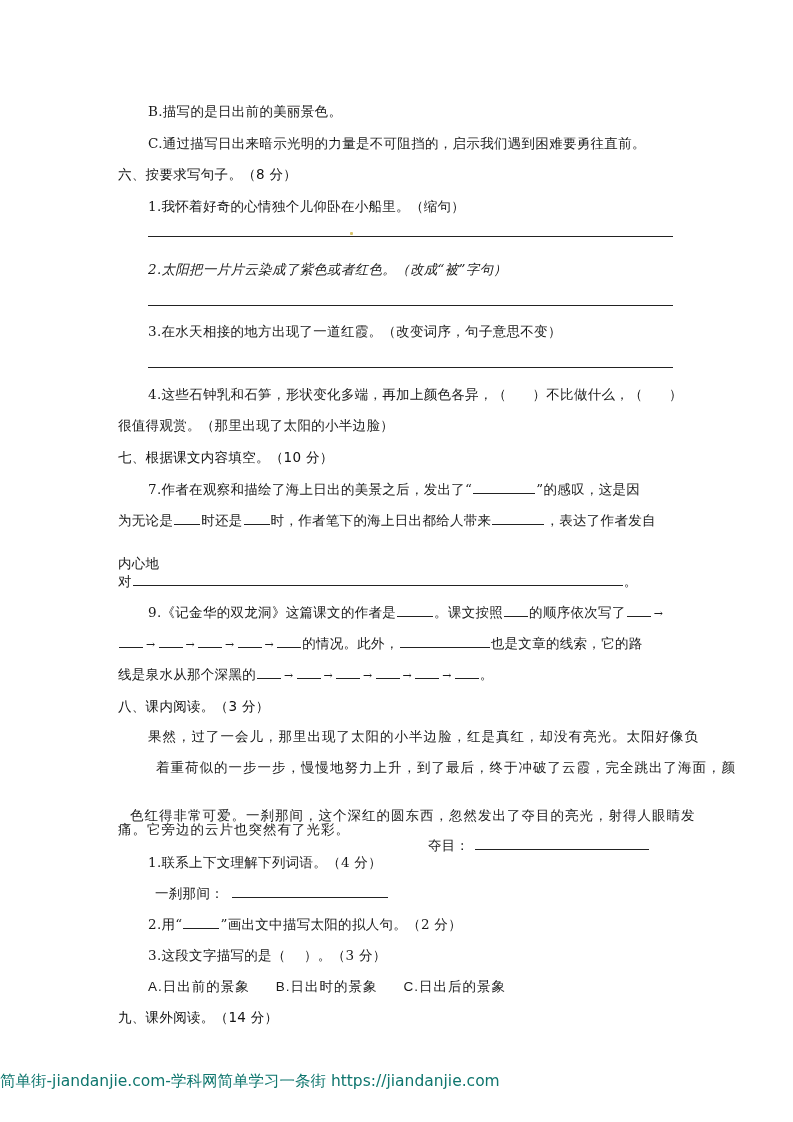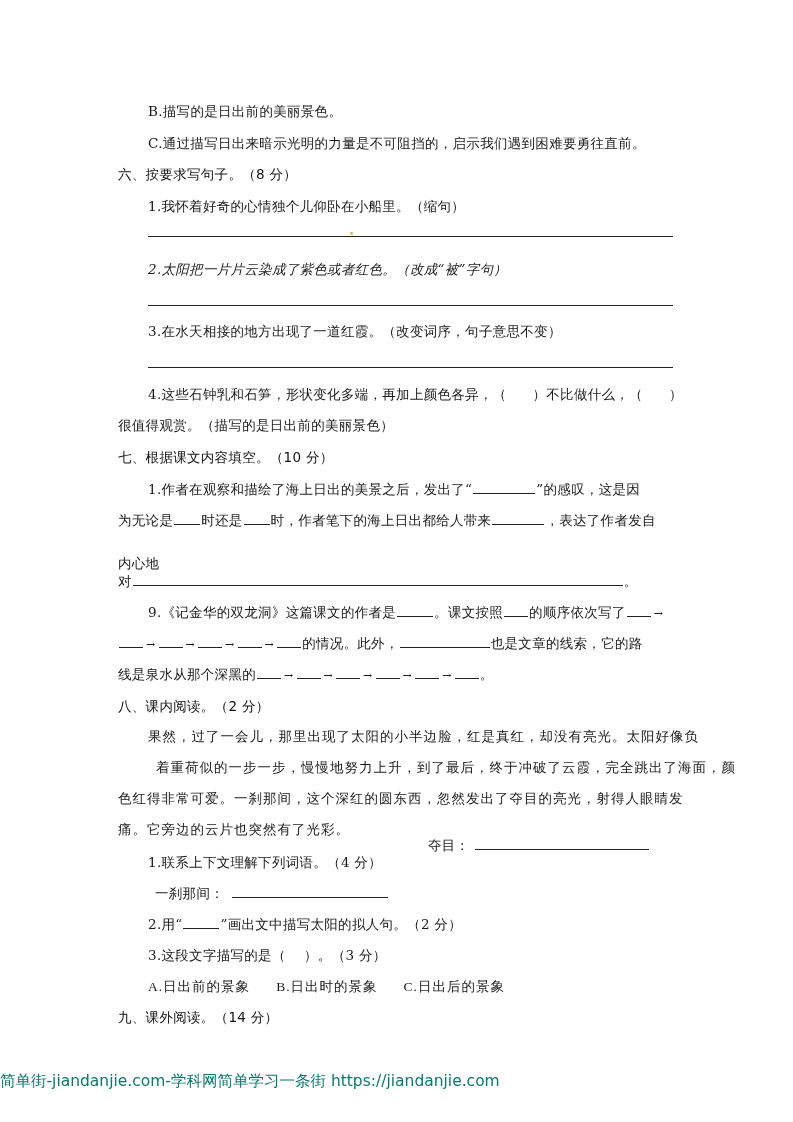--- a/index.html
+++ b/index.html
@@ -20,21 +20,21 @@
   .ind0 { left: 118px; }
   .rule {
     position: absolute; left: 148px; width: 525px; height: 0;
     border-top: 1.2px solid #222;
   }
   .blank {
     display: inline-block; border-bottom: 1.2px solid #222;
     height: 13px; vertical-align: baseline; margin: 0 1px;
   }
   .arrow { font-size: 11px; margin: 0 2px; }
-  .kai { font-family: Liberation Serif, serif; letter-spacing: 1px; }
+  .kai { font-family: Liberation Sans, sans-serif; letter-spacing: 1px; }
   .footer {
     position: absolute; left: 0; width: 793px; top: 1071px; 
     font-family: "DejaVu Sans", "Liberation Sans", sans-serif;
     font-size: 15.5px; color: #0f766e;
   }
   .dot { position: absolute; width: 3px; height: 3px; background: #d8c36a; border-radius: 1px; }
 </style>
 </head>
 <body>
 
@@ -48,49 +48,49 @@
 
 <div class="line ind1" style="top:260px;font-style:italic;">2.太阳把一片片云染成了紫色或者红色。（改成“被”字句）</div>
 <div class="rule" style="top:305px;"></div>
 
 <div class="line ind1" style="top:322px;">3.在水天相接的地方出现了一道红霞。（改变词序，句子意思不变）</div>
 <div class="rule" style="top:367px;"></div>
 
 <div class="line ind1" style="top:385px;">
   <span>4.这些石钟乳和石笋，形状变化多端，再加上颜色各异，（</span><span style="display:inline-block;width:26px;"></span><span>）不比做什么，（</span><span style="display:inline-block;width:26px;"></span><span>）</span>
 </div>
-<div class="line ind0" style="top:416px;">很值得观赏。（描写的是日出前的美丽景色）</div>
+<div class="line ind0" style="top:416px;">很值得观赏。（那里出现了太阳的小半边脸）</div>
 
 <div class="line ind0 heading" style="top:448px;">七、根据课文内容填空。（10 分）</div>
 
 <div class="line ind1" style="top:480px;">
-  <span>1.作者在观察和描绘了海上日出的美景之后，发出了“</span><span class="blank" style="width:62px;"></span><span>”的感叹，这是因</span>
+  <span>7.作者在观察和描绘了海上日出的美景之后，发出了“</span><span class="blank" style="width:62px;"></span><span>”的感叹，这是因</span>
 </div>
 <div class="line ind0" style="top:511px;">
   <span>为无论是</span><span class="blank" style="width:26px;"></span><span>时还是</span><span class="blank" style="width:26px;"></span><span>时，作者笔下的海上日出都给人带来</span><span class="blank" style="width:52px;"></span><span>，表达了作者发自</span>
 </div>
 <div class="line ind0" style="top:554px;">内心地</div>
 <div class="line ind0" style="top:572px;">
   <span>对</span><span class="blank" style="width:490px;"></span><span>。</span>
 </div>
 
 <div class="line ind1" style="top:603px;">
   <span>9.《记金华的双龙洞》这篇课文的作者是</span><span class="blank" style="width:36px;"></span><span>。课文按照</span><span class="blank" style="width:24px;"></span><span>的顺序依次写了</span><span class="blank" style="width:24px;"></span><span class="arrow">→</span>
 </div>
 <div class="line ind0" style="top:634px;">
   <span class="blank" style="width:24px;"></span><span class="arrow">→</span><span class="blank" style="width:24px;"></span><span class="arrow">→</span><span class="blank" style="width:24px;"></span><span class="arrow">→</span><span class="blank" style="width:24px;"></span><span class="arrow">→</span><span class="blank" style="width:24px;"></span><span>的情况。此外，</span><span class="blank" style="width:90px;"></span><span>也是文章的线索，它的路</span>
 </div>
 <div class="line ind0" style="top:665px;">
   <span>线是泉水从那个深黑的</span><span class="blank" style="width:24px;"></span><span class="arrow">→</span><span class="blank" style="width:24px;"></span><span class="arrow">→</span><span class="blank" style="width:24px;"></span><span class="arrow">→</span><span class="blank" style="width:24px;"></span><span class="arrow">→</span><span class="blank" style="width:24px;"></span><span class="arrow">→</span><span class="blank" style="width:24px;"></span><span>。</span>
 </div>
 
-<div class="line ind0 heading" style="top:697px;">八、课内阅读。（2 分）</div>
+<div class="line ind0 heading" style="top:697px;">八、课内阅读。（3 分）</div>
 <div class="line ind1 kai" style="top:728px;">果然，过了一会儿，那里出现了太阳的小半边脸，红是真红，却没有亮光。太阳好像负</div>
 <div class="line ind0 kai" style="top:759px;margin-left:38px;">着重荷似的一步一步，慢慢地努力上升，到了最后，终于冲破了云霞，完全跳出了海面，颜</div>
-<div class="line ind0 kai" style="top:790px;">色红得非常可爱。一刹那间，这个深红的圆东西，忽然发出了夺目的亮光，射得人眼睛发</div>
+<div class="line ind0 kai" style="top:807px;margin-left:12px;">色红得非常可爱。一刹那间，这个深红的圆东西，忽然发出了夺目的亮光，射得人眼睛发</div>
 <div class="line ind0 kai" style="top:821px;">痛。它旁边的云片也突然有了光彩。</div>
 
 <div class="line ind1" style="top:853px;">1.联系上下文理解下列词语。（4 分）</div>
 <div class="line" style="top:884px; left:155px;">
   <span>一刹那间：</span><span class="blank" style="width:156px;margin-left:8px;"></span>
 </div>
 <div class="line" style="top:836px; left:428px;">
   <span>夺目：</span><span class="blank" style="width:174px;margin-left:6px;"></span>
 </div>
 

